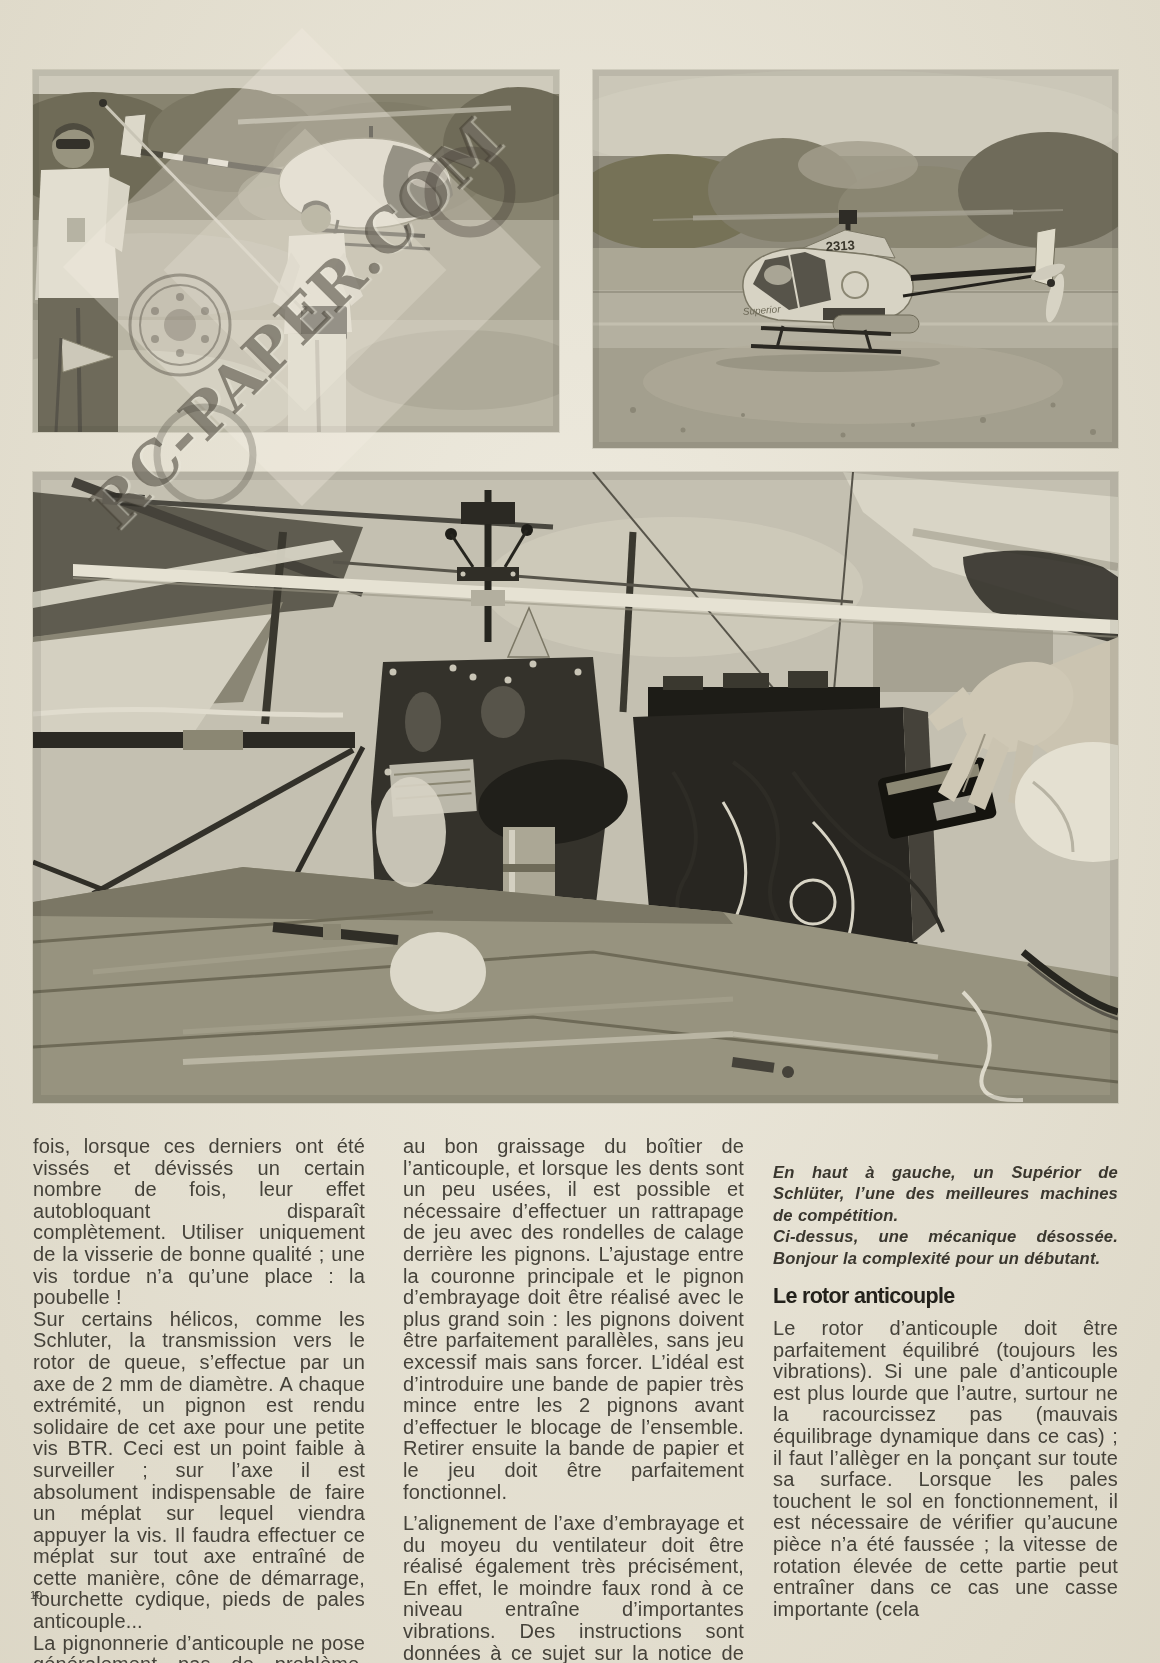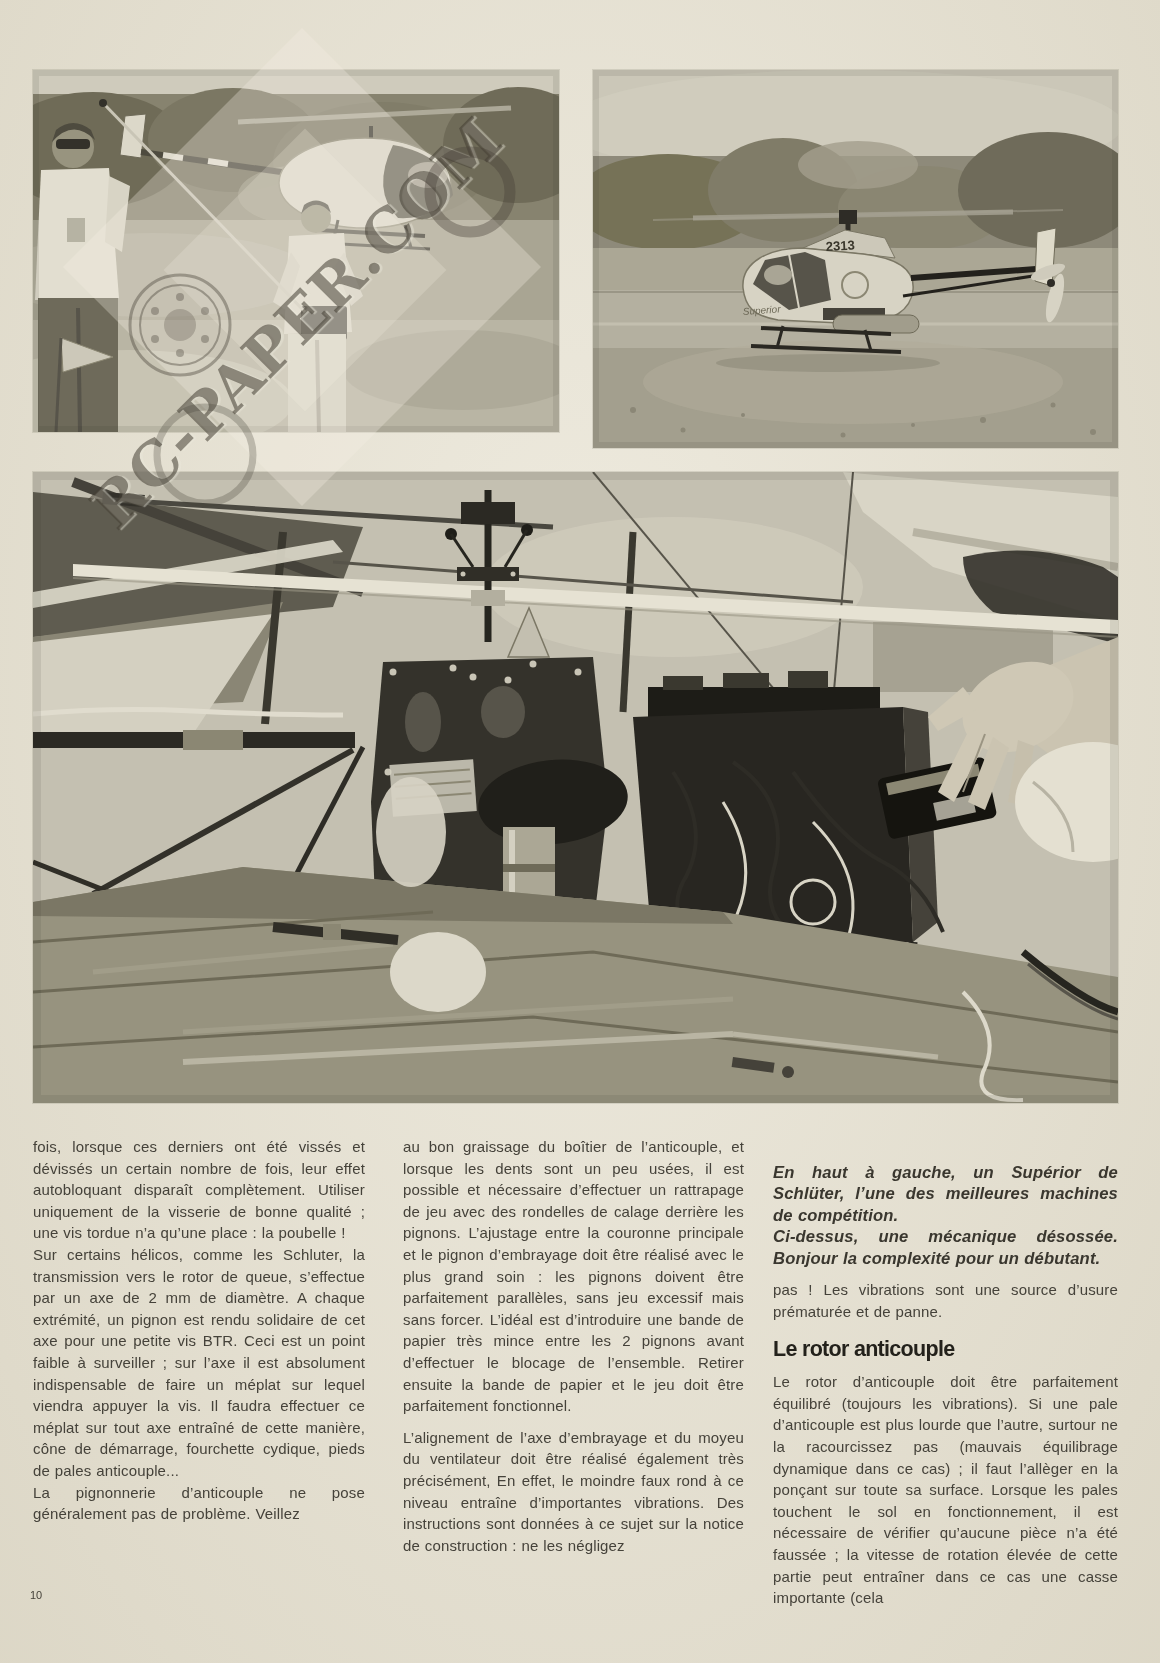--- a/index.html
+++ b/index.html
@@ -3,21 +3,21 @@
 <meta charset="utf-8">
 <style>
   html,body{margin:0;padding:0;}
   body{width:1160px;height:1663px;background:#b6b2a4;font-family:"Liberation Sans",sans-serif;}
   .page{position:relative;width:1160px;height:1663px;background:#e8e3d3;overflow:hidden;
         background-image:radial-gradient(ellipse at 50% 40%, rgba(255,255,255,0.25), rgba(120,112,90,0.10));}
   figure.photo{position:absolute;margin:0;padding:0;background:#c2beb0;box-shadow:0 0 0 1px rgba(90,86,70,.15);}
   figure.photo svg{display:block;}
   
   .col{position:absolute;top:1136px;}
-  .col p{margin:0;text-align:justify;font-size:15px;line-height:21.6px;color:#45423a;
+  .col p{margin:0;text-align:justify;font-size:20px;line-height:21.6px;color:#45423a;
          letter-spacing:.15px;word-spacing:.5px;}
   .col h2{font-size:21.5px;line-height:24px;font-weight:bold;color:#23211b;margin:15px 0 10px 0;
           letter-spacing:-.7px;font-family:"Liberation Sans",sans-serif;}
   .col .sp{margin-top:10px;}
   .caption p{font-weight:bold;font-style:italic;color:#3a372f;font-size:16.6px;line-height:21.4px;}
   .pagenum{position:absolute;left:30px;top:1589px;font-size:11px;color:#45423a;}
   
   .wm{position:absolute;inset:0;pointer-events:none;z-index:6;}
   .wm-diamond{position:absolute;left:133px;top:98px;width:338px;height:338px;
               transform:rotate(45deg);background:rgba(244,240,228,0.30);}
@@ -343,19 +343,18 @@
   <div class="col" style="left:403px;width:341px;">
     <p>au bon graissage du boîtier de l’anticouple, et lorsque les dents sont un peu usées, il est possible et nécessaire d’effectuer un rattrapage de jeu avec des rondelles de calage derrière les pignons. L’ajustage entre la couronne principale et le pignon d’embrayage doit être réalisé avec le plus grand soin : les pignons doivent être parfaitement parallèles, sans jeu excessif mais sans forcer. L’idéal est d’introduire une bande de papier très mince entre les 2 pignons avant d’effectuer le blocage de l’ensemble. Retirer ensuite la bande de papier et le jeu doit être parfaitement fonctionnel.</p>
     <p class="sp">L’alignement de l’axe d’embrayage et du moyeu du ventilateur doit être réalisé également très précisément, En effet, le moindre faux rond à ce niveau entraîne d’importantes vibrations. Des instructions sont données à ce sujet sur la notice de construction : ne les négligez</p>
   </div>
 
   <div class="col" style="left:773px;width:345px;margin-top:26px;">
     <div class="caption">
       <p>En haut à gauche, un Supérior de Schlüter, l’une des meilleures machines de compétition.</p>
       <p>Ci-dessus, une mécanique désossée. Bonjour la complexité pour un débutant.</p>
     </div>
-    <p class="sp">pas ! Les vibrations sont une source d’usure prématurée et de panne.</p>
     <h2>Le rotor anticouple</h2>
     <p>Le rotor d’anticouple doit être parfaitement équilibré (toujours les vibrations). Si une pale d’anticouple est plus lourde que l’autre, surtour ne la racourcissez pas (mauvais équilibrage dynamique dans ce cas) ; il faut l’allèger en la ponçant sur toute sa surface. Lorsque les pales touchent le sol en fonctionnement, il est nécessaire de vérifier qu’aucune pièce n’a été faussée ; la vitesse de rotation élevée de cette partie peut entraîner dans ce cas une casse importante (cela</p>
   </div>
 
   <div class="pagenum">10</div>
 </div>
 
 </body></html>

